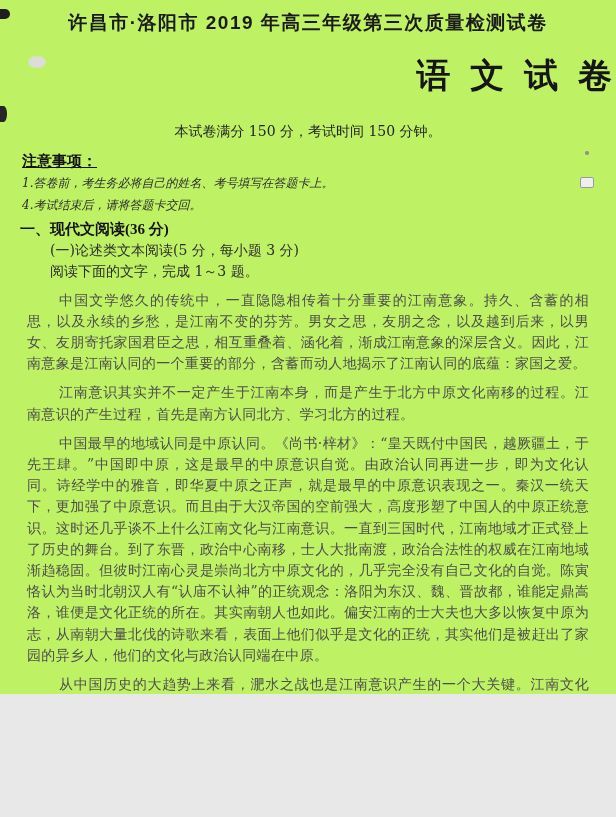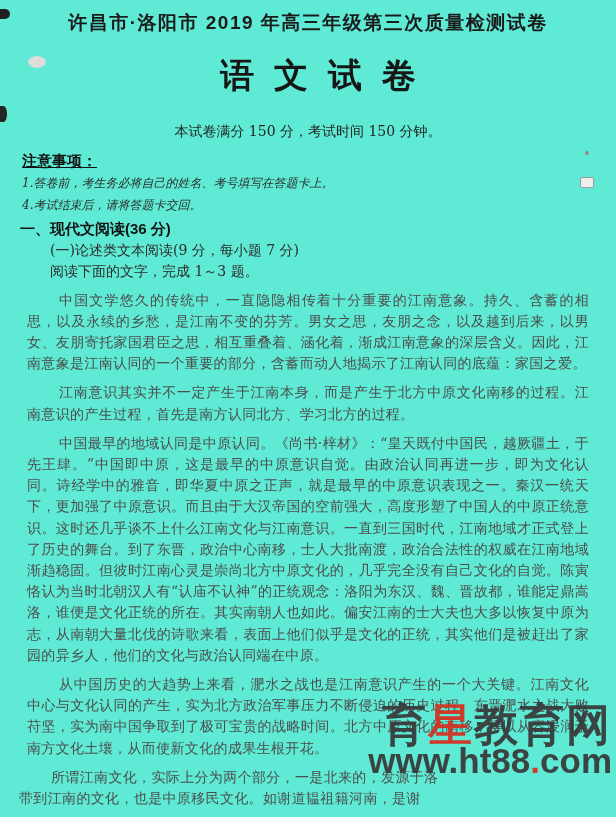--- a/index.html
+++ b/index.html
@@ -1,37 +1,37 @@
 <!DOCTYPE html>
 <html><head>
 <meta charset="utf-8">
 <style>
   html,body{margin:0;padding:0;background:#e8e8e8;}
   .page{
     position:relative;
-    width:616px;height:817px;
+    width:616px;height:694px;
     margin:0 auto;
-    background:#5eead4;
+    background:#bef264;
     overflow:hidden;
     font-family:"DejaVu Serif", serif;
     color:#2e2e2e;
   }
   .header-line{
     margin:10px 20px 0 20px;
     text-align:center;
     font-family:"Liberation Sans", sans-serif;
     font-weight:bold;
     font-size:19px;
     line-height:26px;
     letter-spacing:1.5px;
     color:#1b1b1b;
   }
   .paper-title{
     margin:16px 0 0 0;
-    text-align:center;
+    text-align:right;
     font-size:34px;
     line-height:46px;
     font-weight:bold;
     letter-spacing:4px;
     color:#161616;
     padding-left:24px;
   }
   .paper-subtitle{
     margin:24px 0 0 0;
     text-align:center;
@@ -52,21 +52,21 @@
     padding-left:16px;
     text-indent:-16px;
     font-size:12px;
     line-height:22.3px;
     text-align:justify;
     color:#2d2d2d;
     font-style:italic;
   }
   .part-heading{
     margin:1px 20px 0 20px;
-    font-family:Liberation Sans, sans-serif;
+    font-family:Liberation Serif, serif;
     font-weight:bold;
     font-size:15px;
     line-height:22px;
     color:#131313;
   }
   .sub-line{
     margin:0 20px 0 50px;
     font-size:14px;
     line-height:21px;
     color:#2d2d2d;
@@ -115,21 +115,21 @@
 
   <div class="paper-subtitle">本试卷满分 150 分，考试时间 150 分钟。</div>
 
   <div class="notice">
     <div class="notice-heading">注意事项：</div>
     <div class="notice-item">1.答卷前，考生务必将自己的姓名、考号填写在答题卡上。</div>
     <div class="notice-item">4.考试结束后，请将答题卡交回。</div>
   </div>
 
   <div class="part-heading">一、现代文阅读(36 分)</div>
-  <div class="sub-line">(一)论述类文本阅读(9 分，每小题 7 分)</div>
+  <div class="sub-line">(一)论述类文本阅读(5 分，每小题 3 分)</div>
   <div class="sub-line">阅读下面的文字，完成 1～3 题。</div>
 
   <div class="passage">
     <p>中国文学悠久的传统中，一直隐隐相传着十分重要的江南意象。持久、含蓄的相思，以及永续的乡愁，是江南不变的芬芳。男女之思，友朋之念，以及越到后来，以男女、友朋寄托家国君臣之思，相互重叠着、涵化着，渐成江南意象的深层含义。因此，江南意象是江南认同的一个重要的部分，含蓄而动人地揭示了江南认同的底蕴：家国之爱。</p>
     <p>江南意识其实并不一定产生于江南本身，而是产生于北方中原文化南移的过程。江南意识的产生过程，首先是南方认同北方、学习北方的过程。</p>
     <p>中国最早的地域认同是中原认同。《尚书·梓材》：“皇天既付中国民，越厥疆土，于先王肆。”中国即中原，这是最早的中原意识自觉。由政治认同再进一步，即为文化认同。诗经学中的雅音，即华夏中原之正声，就是最早的中原意识表现之一。秦汉一统天下，更加强了中原意识。而且由于大汉帝国的空前强大，高度形塑了中国人的中原正统意识。这时还几乎谈不上什么江南文化与江南意识。一直到三国时代，江南地域才正式登上了历史的舞台。到了东晋，政治中心南移，士人大批南渡，政治合法性的权威在江南地域渐趋稳固。但彼时江南心灵是崇尚北方中原文化的，几乎完全没有自己文化的自觉。陈寅恪认为当时北朝汉人有“认庙不认神”的正统观念：洛阳为东汉、魏、晋故都，谁能定鼎嵩洛，谁便是文化正统的所在。其实南朝人也如此。偏安江南的士大夫也大多以恢复中原为志，从南朝大量北伐的诗歌来看，表面上他们似乎是文化的正统，其实他们是被赶出了家园的异乡人，他们的文化与政治认同端在中原。</p>
     <p>从中国历史的大趋势上来看，淝水之战也是江南意识产生的一个大关键。江南文化中心与文化认同的产生，实为北方政治军事压力不断侵迫的历史过程。东晋淝水之战大败苻坚，实为南中国争取到了极可宝贵的战略时间。北方中原文化的南移，得以从容浸润于南方文化土壤，从而使新文化的成果生根开花。</p>
     <div class="p5-line p5-first">所谓江南文化，实际上分为两个部分，一是北来的，发源于洛</div>
     <div class="p5-line">带到江南的文化，也是中原移民文化。如谢道韫祖籍河南，是谢</div>
   </div>

